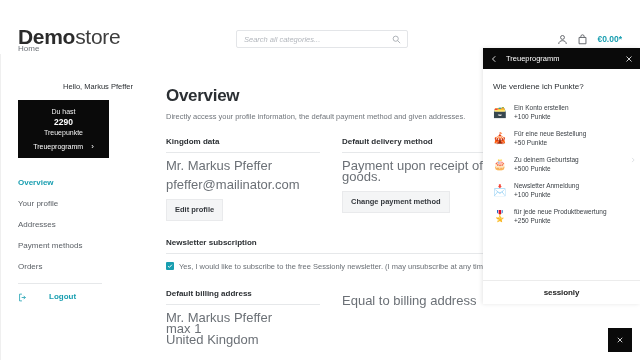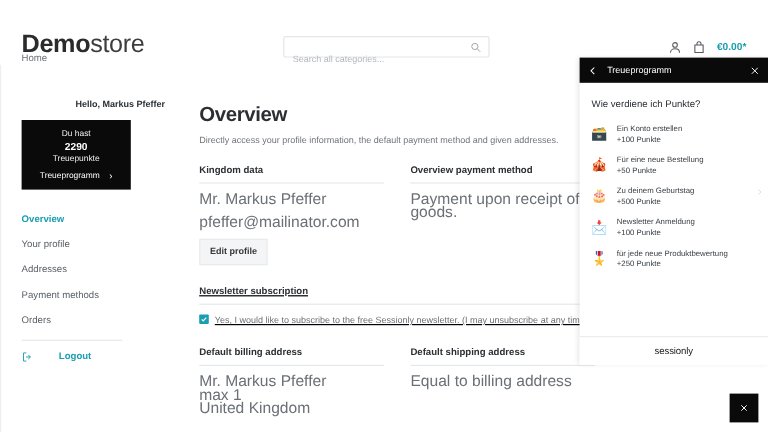--- a/index.html
+++ b/index.html
@@ -31,22 +31,22 @@
     letter-spacing: -0.3px; white-space: nowrap;
   }
   .logo .b { font-weight: 700; color: #2b2b2b; }
   .logo .l { font-weight: 300; color: #3d3d3d; }
 
   .searchbar {
     position: absolute; left: 236px; top: 30px; width: 172px; height: 18px;
     border: 1px solid #e3e5e8; border-radius: 2px; background: #fff;
   }
   .searchbar .ph {
-    position: absolute; left: 7px; top: 13px;
-    font-size: 7.5px; color: #b3b7bd; line-height: 12px; white-space: nowrap;
+    position: absolute; left: 7px; top: 3px;
+    font-size: 7.5px; color: #b3b7bd; line-height: 12px; white-space: nowrap; font-style: italic;
   }
   .search-icon {
     position: absolute; right: 6px; top: 4px; width: 9px; height: 9px;
     color: #9aa0a6;
   }
 
   .header-actions {
     position: absolute; right: 18px; top: 30px; height: 18px;
     display: flex; align-items: center; gap: 9px;
   }
@@ -57,21 +57,21 @@
 
   
   .breadcrumb {
     position: absolute; left: 18px; top: 44px;
     font-size: 8px; color: #6d7278;
   }
 
   
   .sidebar { position: absolute; left: 18px; top: 82px; width: 128px; }
   .greeting {
-    font-size: 7.5px; font-weight: 700; color: #2b2f33;
+    font-size: 7.5px; font-weight: 400; color: #2b2f33;
     margin-bottom: 9px; white-space: nowrap; padding-left: 45px;
   }
   .loyalty-box {
     width: 91px; background: #0a0a0a; color: #fff;
     padding: 7px 7px 6px 7px; text-align: center;
   }
   .loyalty-box .l1 { font-size: 7px; line-height: 10px; color: #f0f0f0; }
   .loyalty-box .l2 { font-size: 8.5px; font-weight: 700; line-height: 11px; color: #fff; }
   .loyalty-box .l3 { font-size: 7px; line-height: 10px; color: #f0f0f0; margin-bottom: 4px; }
   .loyalty-link {
@@ -111,21 +111,21 @@
   .txt { font-size: 13px; color: #6b7076; line-height: 11px; }
   .txt.strong { font-weight: 700; color: #2b2f33; }
   .txt.gap { margin-top: 8px; }
   .btn {
     display: inline-block; margin-top: 9px;
     background: #f4f5f6; border: 1px solid #e9eaec;
     font-size: 7.5px; font-weight: 700; color: #34383d;
     padding: 5px 8px; line-height: 10px; white-space: nowrap; cursor: pointer;
   }
 
-  .newsletter { margin-top: 16px; text-decoration: underline; }
+  .newsletter { margin-top: 16px; }
   .nl-row { display: flex; align-items: flex-start; gap: 5px; margin-top: 7px; }
   .checkbox {
     width: 8px; height: 8px; background: #189eb0; border-radius: 1px;
     position: relative; flex: 0 0 auto; margin-top: 1px;
   }
   .checkbox svg { position: absolute; left: 1px; top: 1px; width: 6px; height: 6px; color: #fff; }
   .nl-label { font-size: 7.5px; color: #6b7076; line-height: 11px; }
 
   .addresses { margin-top: 16px; }
 
@@ -155,21 +155,21 @@
   .earn-title { font-size: 6.5px; color: #3b4046; line-height: 9px; white-space: nowrap; }
   .earn-points { font-size: 6.5px; color: #3b4046; line-height: 9px; }
   .panel-chevron {
     position: absolute; right: 4px; top: 88px; width: 6px; height: 6px; color: #cfd3d6;
   }
   .panel-footer {
     position: absolute; left: 0; bottom: 0; width: 157px; height: 24px;
     display: flex; align-items: center; justify-content: center;
     border-top: 1px solid #ececec; background: #fff;
   }
-  .panel-brand { font-size: 8px; font-weight: 400; color: #1a1a1a; letter-spacing: -0.1px; }
+  .panel-brand { font-size: 8px; font-weight: 700; color: #1a1a1a; letter-spacing: -0.1px; }
 
   
   .fab-close {
     position: absolute; right: 8px; bottom: 8px; width: 24px; height: 24px;
     background: #0a0a0a; display: flex; align-items: center; justify-content: center;
     cursor: pointer;
   }
   .fab-close svg { width: 8px; height: 8px; color: #fff; display: block; }
 </style>
 </head>
@@ -245,23 +245,24 @@
       <div class="col">
         <div class="sec-title">Kingdom data</div>
         <div class="sec-body">
           <div class="txt">Mr. Markus Pfeffer</div>
           <div class="txt gap">pfeffer@mailinator.com</div>
           <div class="btn">Edit profile</div>
         </div>
       </div>
 
       <div class="col">
-        <div class="sec-title">Overview payment method</div>
+        <div class="sec-title">Default delivery method</div>
         <div class="sec-body">
           <div class="txt">Payment upon receipt of goods.</div>
+          <div class="btn">Change payment method</div>
         </div>
       </div>
     </div>
 
     <div class="newsletter">
       <div class="sec-title">Newsletter subscription</div>
       <div class="nl-row">
         <div class="checkbox">
           <svg viewBox="0 0 16 16" fill="none" stroke="currentColor" stroke-width="2.6">
             <path d="M3 8.4l3.3 3.3L13 4.6"></path>
@@ -276,21 +277,20 @@
         <div class="sec-title">Default billing address</div>
         <div class="sec-body">
           <div class="txt">Mr. Markus Pfeffer</div>
           <div class="txt">max 1</div>
           <div class="txt">United Kingdom</div>
 
         </div>
       </div>
 
       <div class="col">
-        <div class="sec-title">Default shipping address</div>
         <div class="sec-body">
           <div class="txt">Equal to billing address</div>
 
         </div>
       </div>
     </div>
   </div>
 
   <div class="panel">
     <div class="panel-header">

